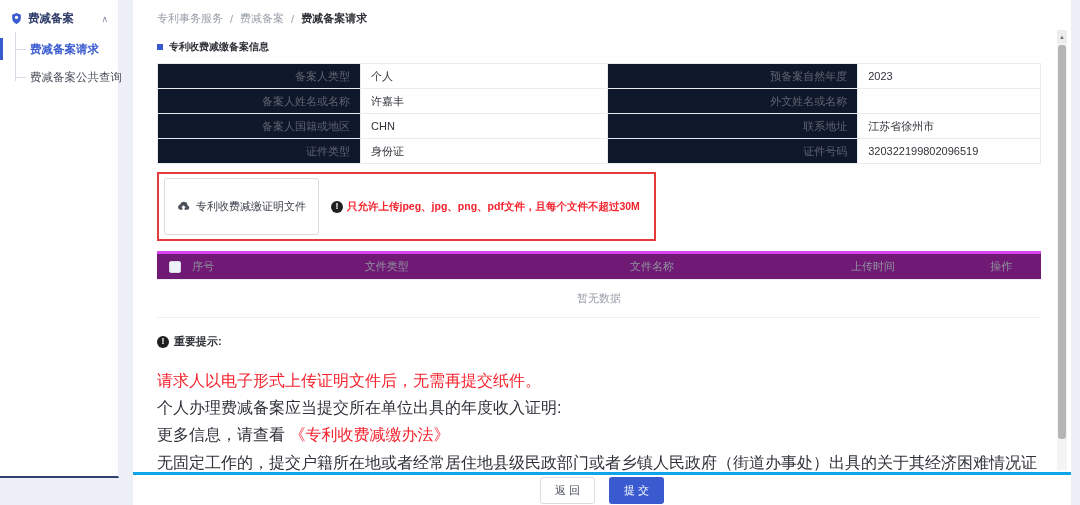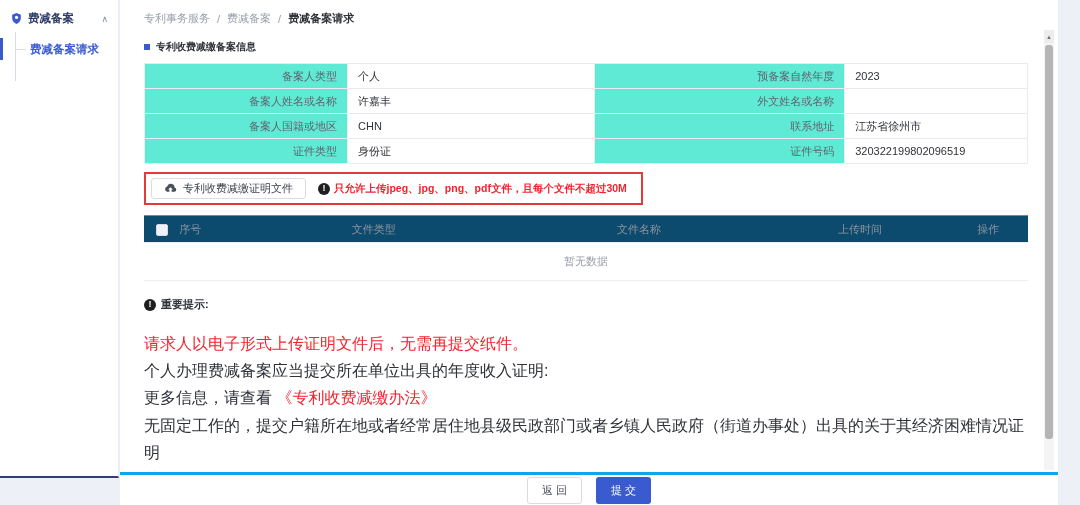--- a/index.html
+++ b/index.html
@@ -41,68 +41,68 @@
     border-top:1px solid #d8dce6;
   }
   .side-item.selected { color:#3a5bd0; font-weight:bold; }
   .side-item.selected .active-bar {
     position:absolute; left:-15px; top:3px; bottom:3px; width:3px;
     background:#3a5bd0;
   }
 
   
   .main {
-    position:absolute; left:120px; top:0;
+    position:absolute; left:133px; top:0;
     width:938px; height:505px;
     background:#fff;
   }
   .breadcrumb {
     padding:11px 0 0 24px;
     font-size:11px; color:#9aa0ab;
     display:flex; gap:7px; align-items:center;
   }
   .crumb { cursor:pointer; }
   .crumb.current { color:#2f3238; font-weight:bold; cursor:default; }
   .content { padding:0 30px 0 24px; }
 
   .section-header { display:flex; align-items:center; gap:6px; margin-top:14px; }
   .section-square { width:6px; height:6px; background:#3a5bd0; }
   .section-title { font-size:10px; font-weight:bold; color:#2f3238; }
 
   table.info { width:100%; border-collapse:collapse; margin-top:9px; font-size:11px; table-layout:fixed; }
   table.info td { border:1px solid #e9ebf0; height:25px; padding:0 10px; overflow:hidden; white-space:nowrap; }
-  td.lbl { background:#5eead4; color:#5f6470; text-align:right; }
+  td.lbl { background:#0f172a; color:#5f6470; text-align:right; }
   td.val { color:#2f3238; }
 
   .upload-row {
     display:inline-flex; align-items:center; gap:12px;
     border:2px solid #e53a3a;
     padding:4px 14px 4px 5px; margin-top:8px;
   }
   .upload-btn {
     display:inline-flex; align-items:center; gap:6px;
     border:1px solid #d9dce3; border-radius:3px; background:#fff;
-    padding:2px 12px; font-size:11px; color:#3f434e; cursor:pointer; white-space:nowrap;
+    padding:20px 12px; font-size:11px; color:#3f434e; cursor:pointer; white-space:nowrap;
   }
   .hint {
     display:inline-flex; align-items:center; gap:4px;
     font-size:10.5px; color:#f5222d; font-weight:bold; white-space:nowrap;
   }
   .info-dot {
     width:12px; height:12px; border-radius:50%;
     background:#1f1f1f; color:#fff;
     font-size:9px; font-weight:bold; line-height:1;
     display:inline-flex; align-items:center; justify-content:center;
     flex:0 0 auto;
   }
 
   table.files { width:100%; border-collapse:collapse; margin-top:10px; font-size:11px; table-layout:fixed; }
   table.files th {
-    background:#0c4a6e; color:#8f949e; font-weight:normal;
-    height:27px; border-top:1px solid #d946ef; border-bottom:1px solid #eceef2;
+    background:#701a75; color:#8f949e; font-weight:normal;
+    height:27px; border-top:3px solid #d946ef; border-bottom:1px solid #eceef2;
     text-align:center;
   }
   table.files th.left { text-align:left; }
   table.files td.empty {
     height:38px; text-align:center; color:#989da8;
     border-bottom:1px solid #eceef2;
   }
   .checkbox {
     display:inline-block; width:12px; height:12px;
     border:1px solid #d5dae3; border-radius:2px; background:#eef1f7;
@@ -164,20 +164,24 @@
     </span>
     <span class="side-group-label">费减备案</span>
     <span class="chevron">∧</span>
   </div>
   <div class="side-tree">
     <span class="vline"></span>
     <div class="side-item selected">
       <span class="active-bar"></span>
       <span class="stub"></span>
       <span>费减备案请求</span>
+    </div>
+    <div class="side-item">
+      <span class="stub"></span>
+      <span>费减备案公共查询</span>
     </div>
   </div>
 </div>
 
 <div class="main">
 
   <div class="breadcrumb">
     <span class="crumb">专利事务服务</span>
     <span>/</span>
     <span class="crumb">费减备案</span>

